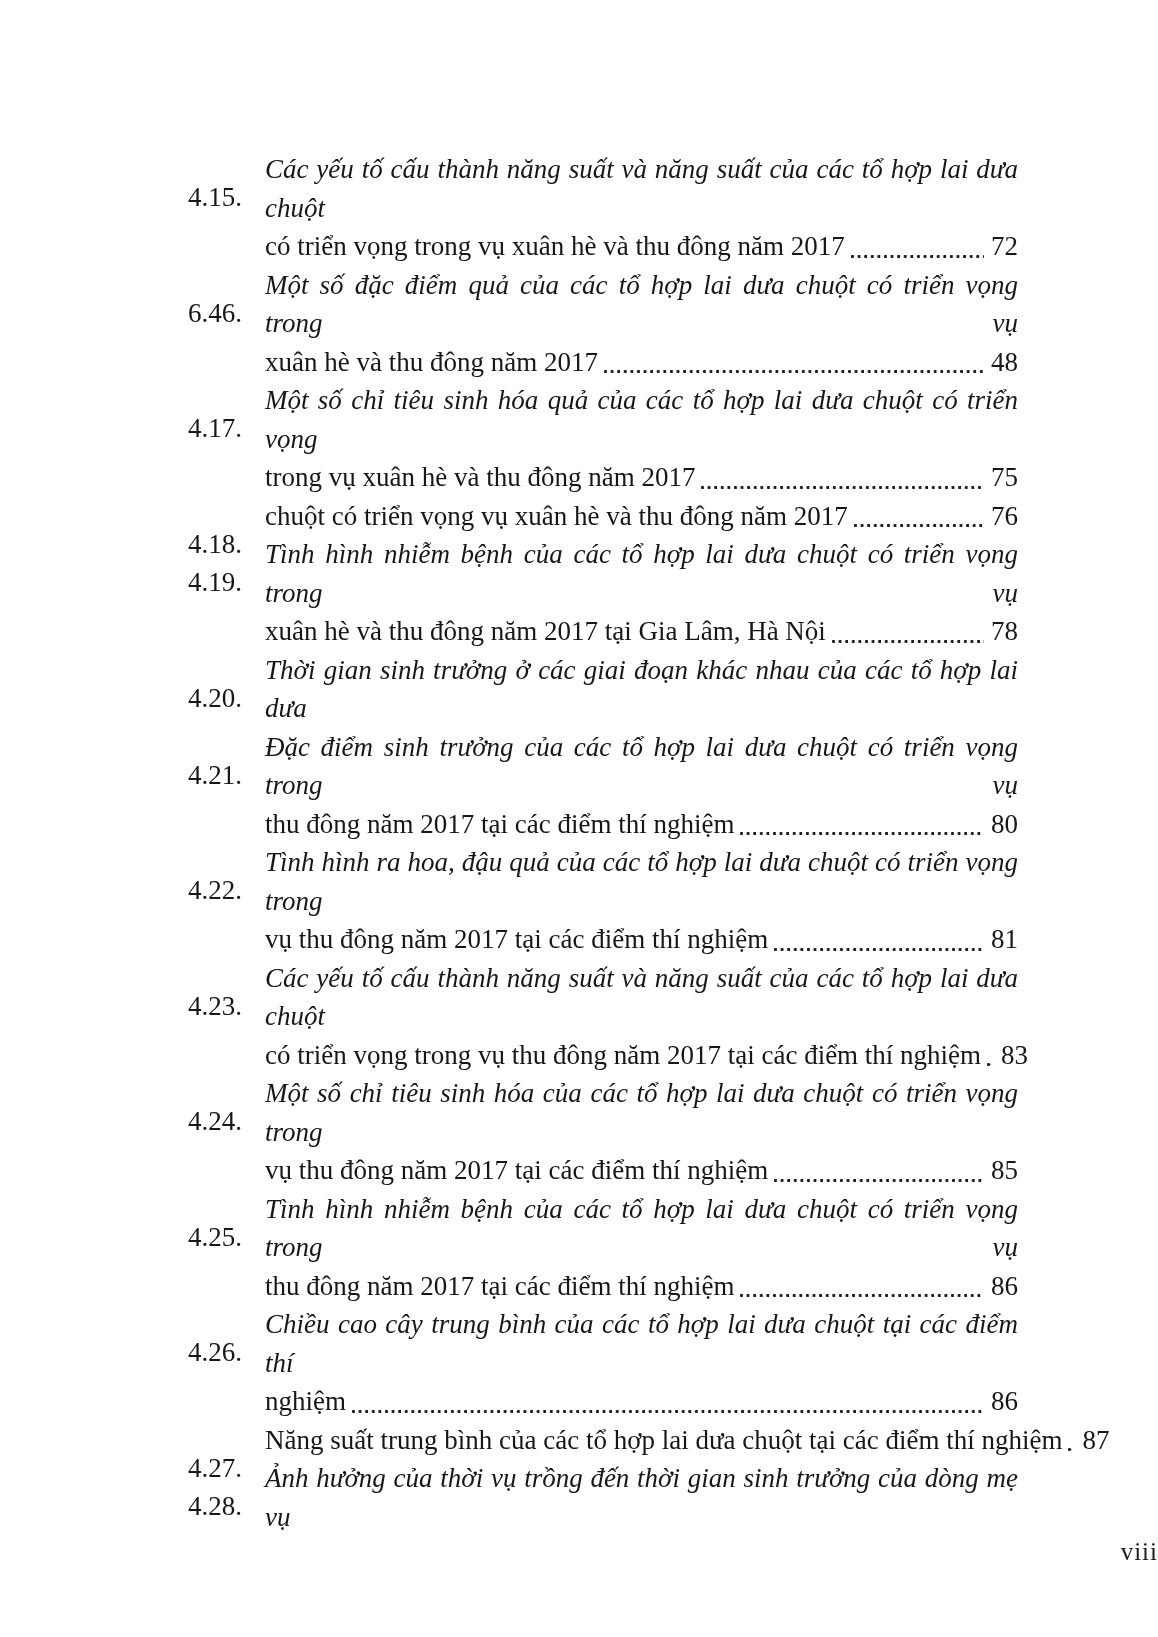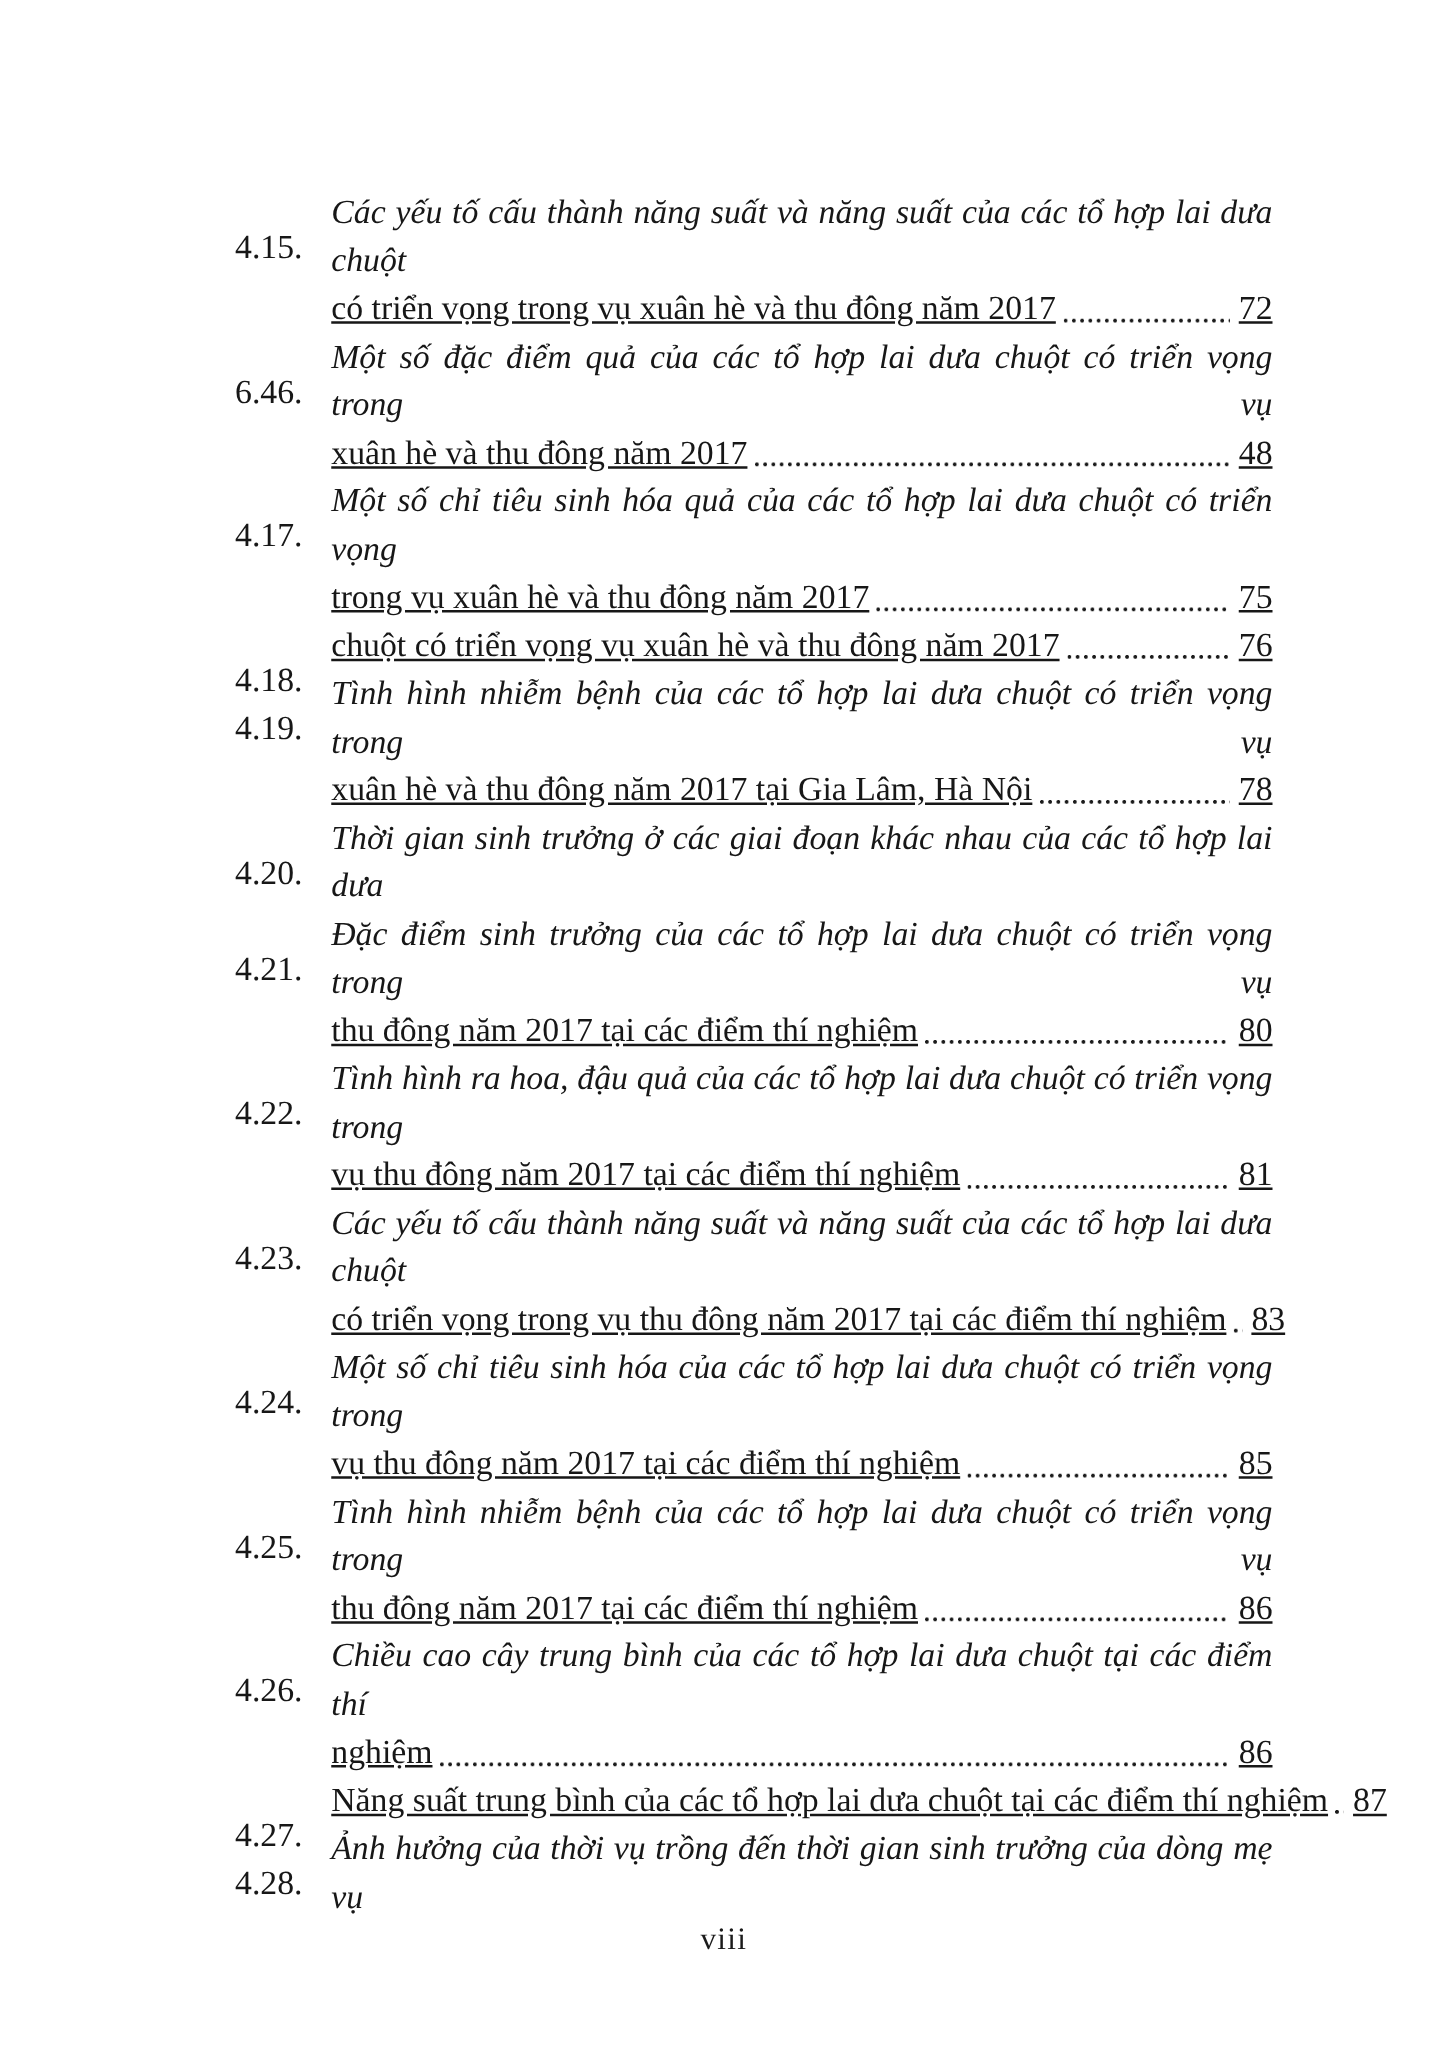--- a/index.html
+++ b/index.html
@@ -46,21 +46,20 @@
   }
   .t1 {
     text-align: justify;
     text-align-last: justify;
     white-space: normal;
     font-style: italic;
   }
   .t2 {
     display: flex;
     align-items: center;
-    text-decoration: underline;
   }
   .t2 .txt {
     white-space: nowrap;
     flex: 0 0 auto;
   }
   .dots {
     flex: 1 1 auto;
     position: relative;
     align-self: stretch;
     min-width: 20px;
@@ -78,21 +77,21 @@
   }
   .pg {
     flex: 0 0 auto;
     white-space: nowrap;
   }
   .footer {
     position: absolute;
     left: 0;
     width: 100%;
     top: 1538px;
-    text-align: center;
+    text-align: right;
     font-size: 25px;
     color: #1b1b1b;
     letter-spacing: 1px;
   }
 </style>
 </head>
 <body>
 
 <div class="page">
   <div class="toc" id="toc">

